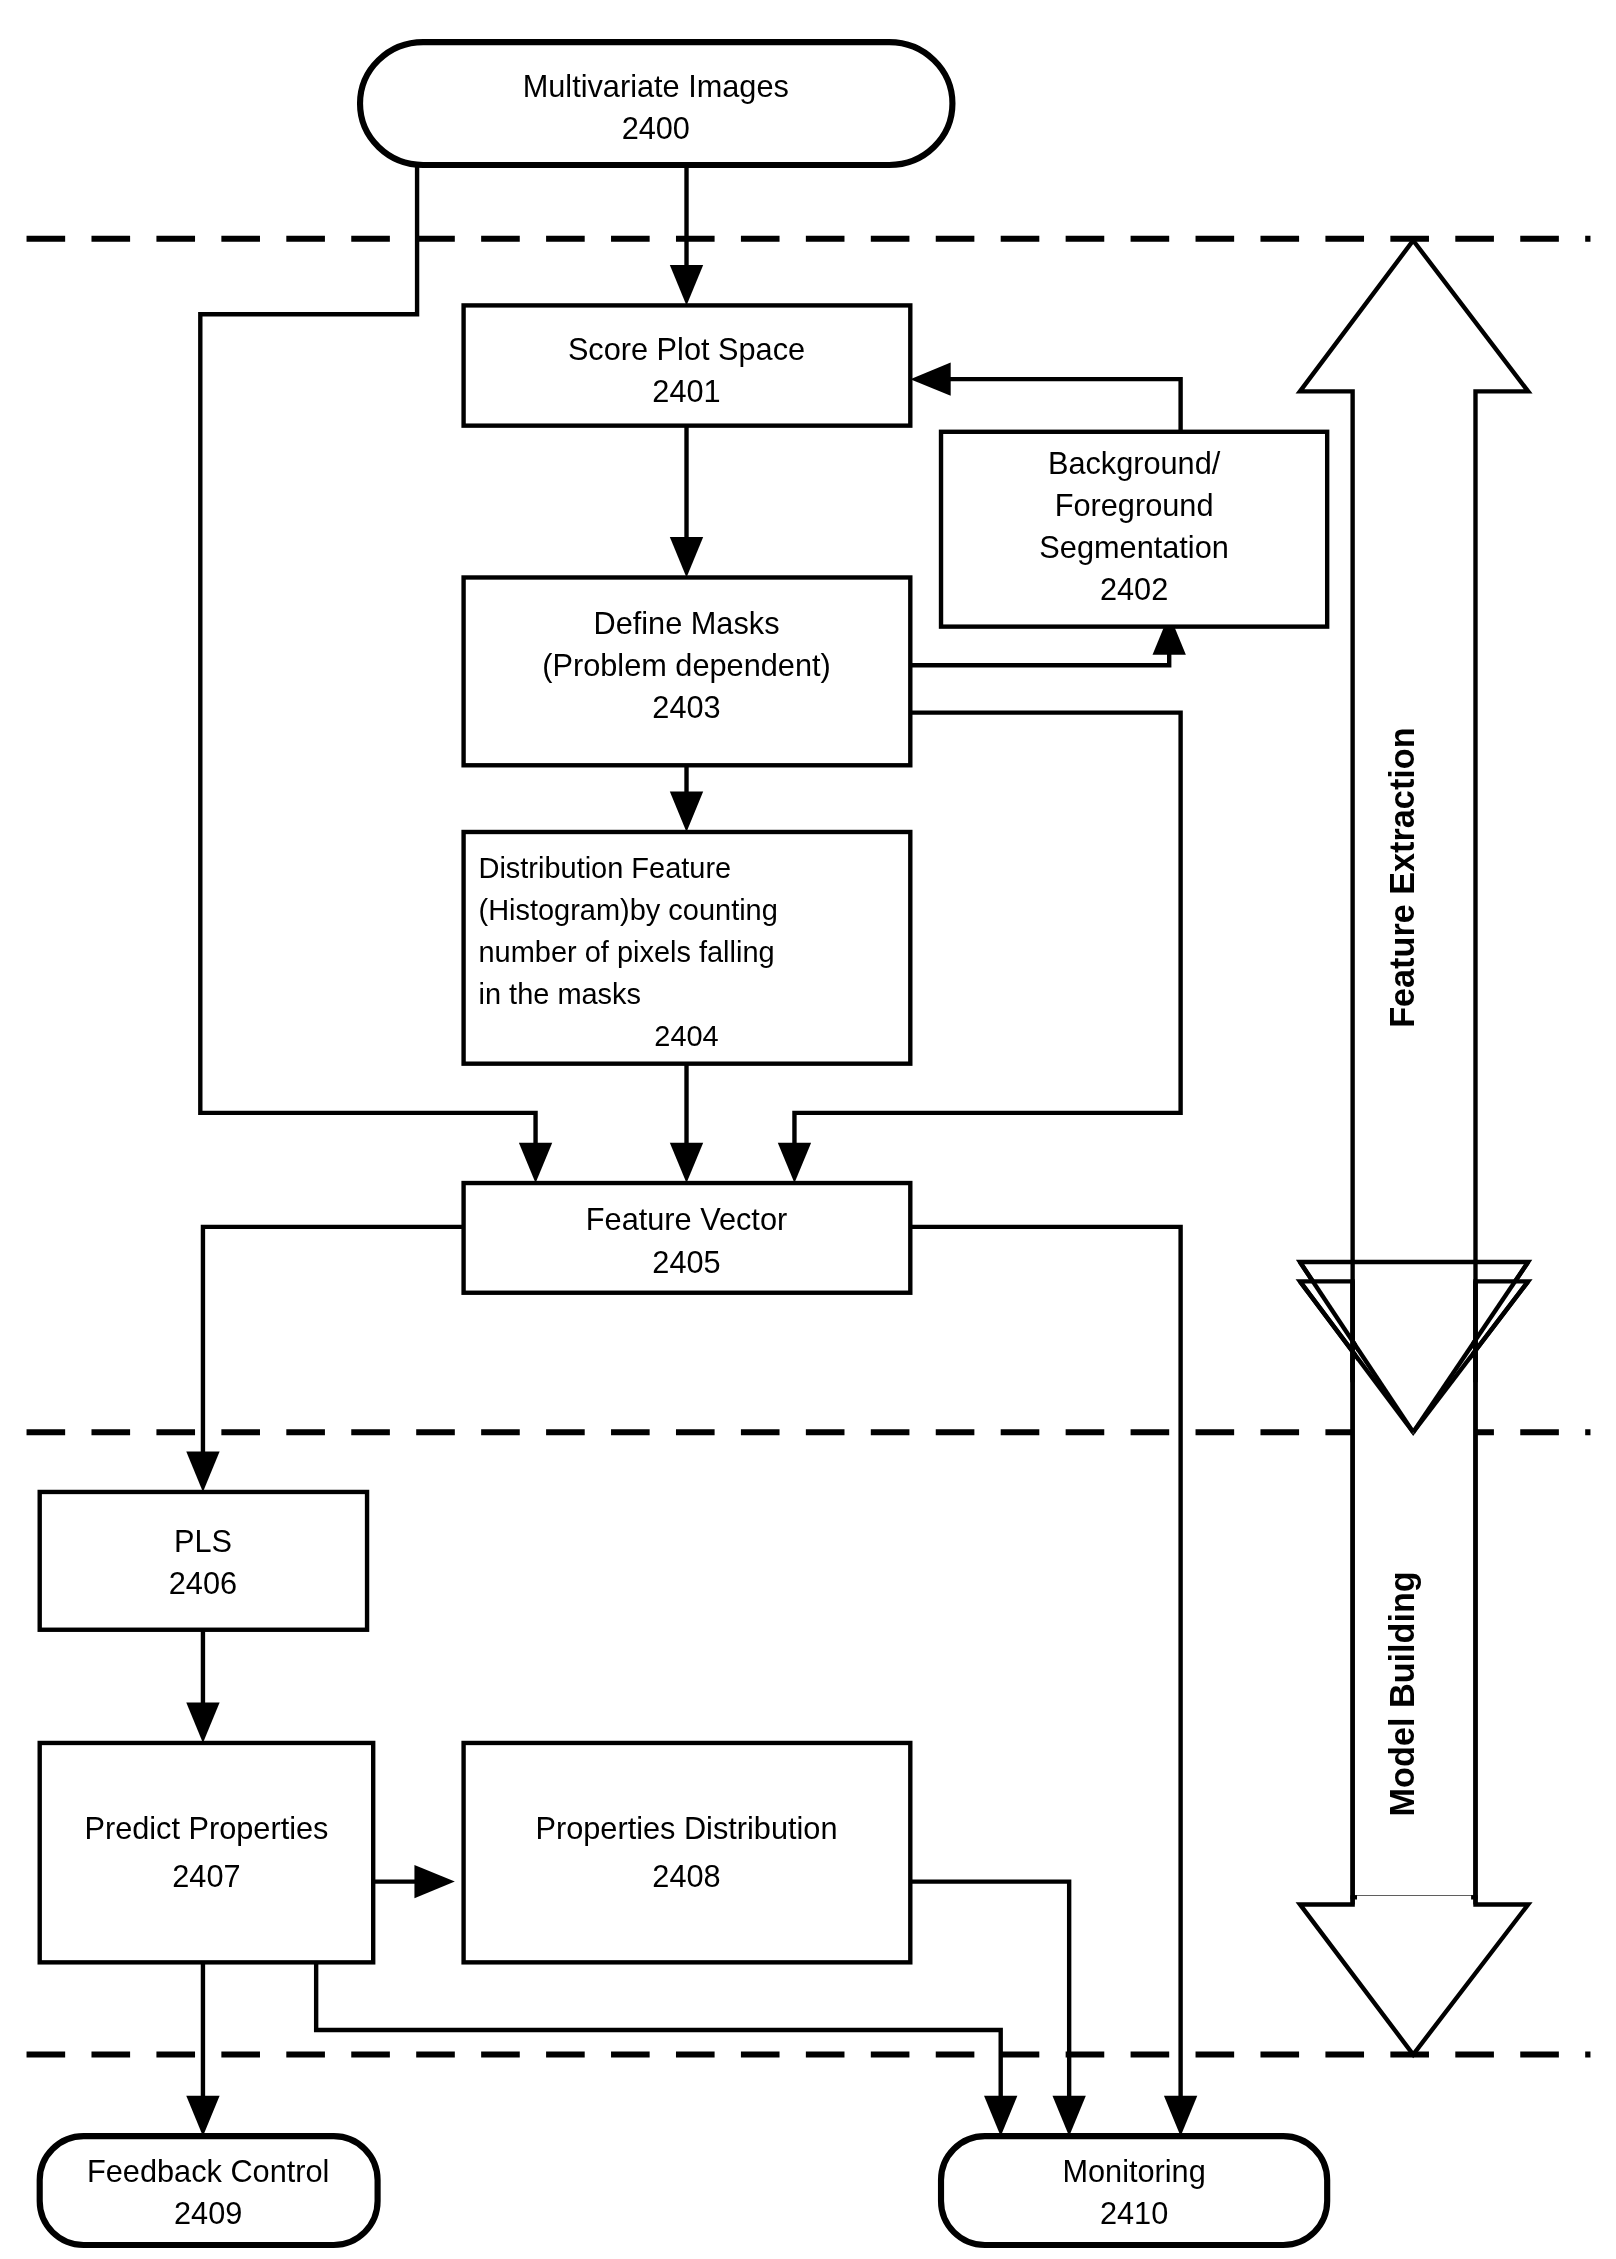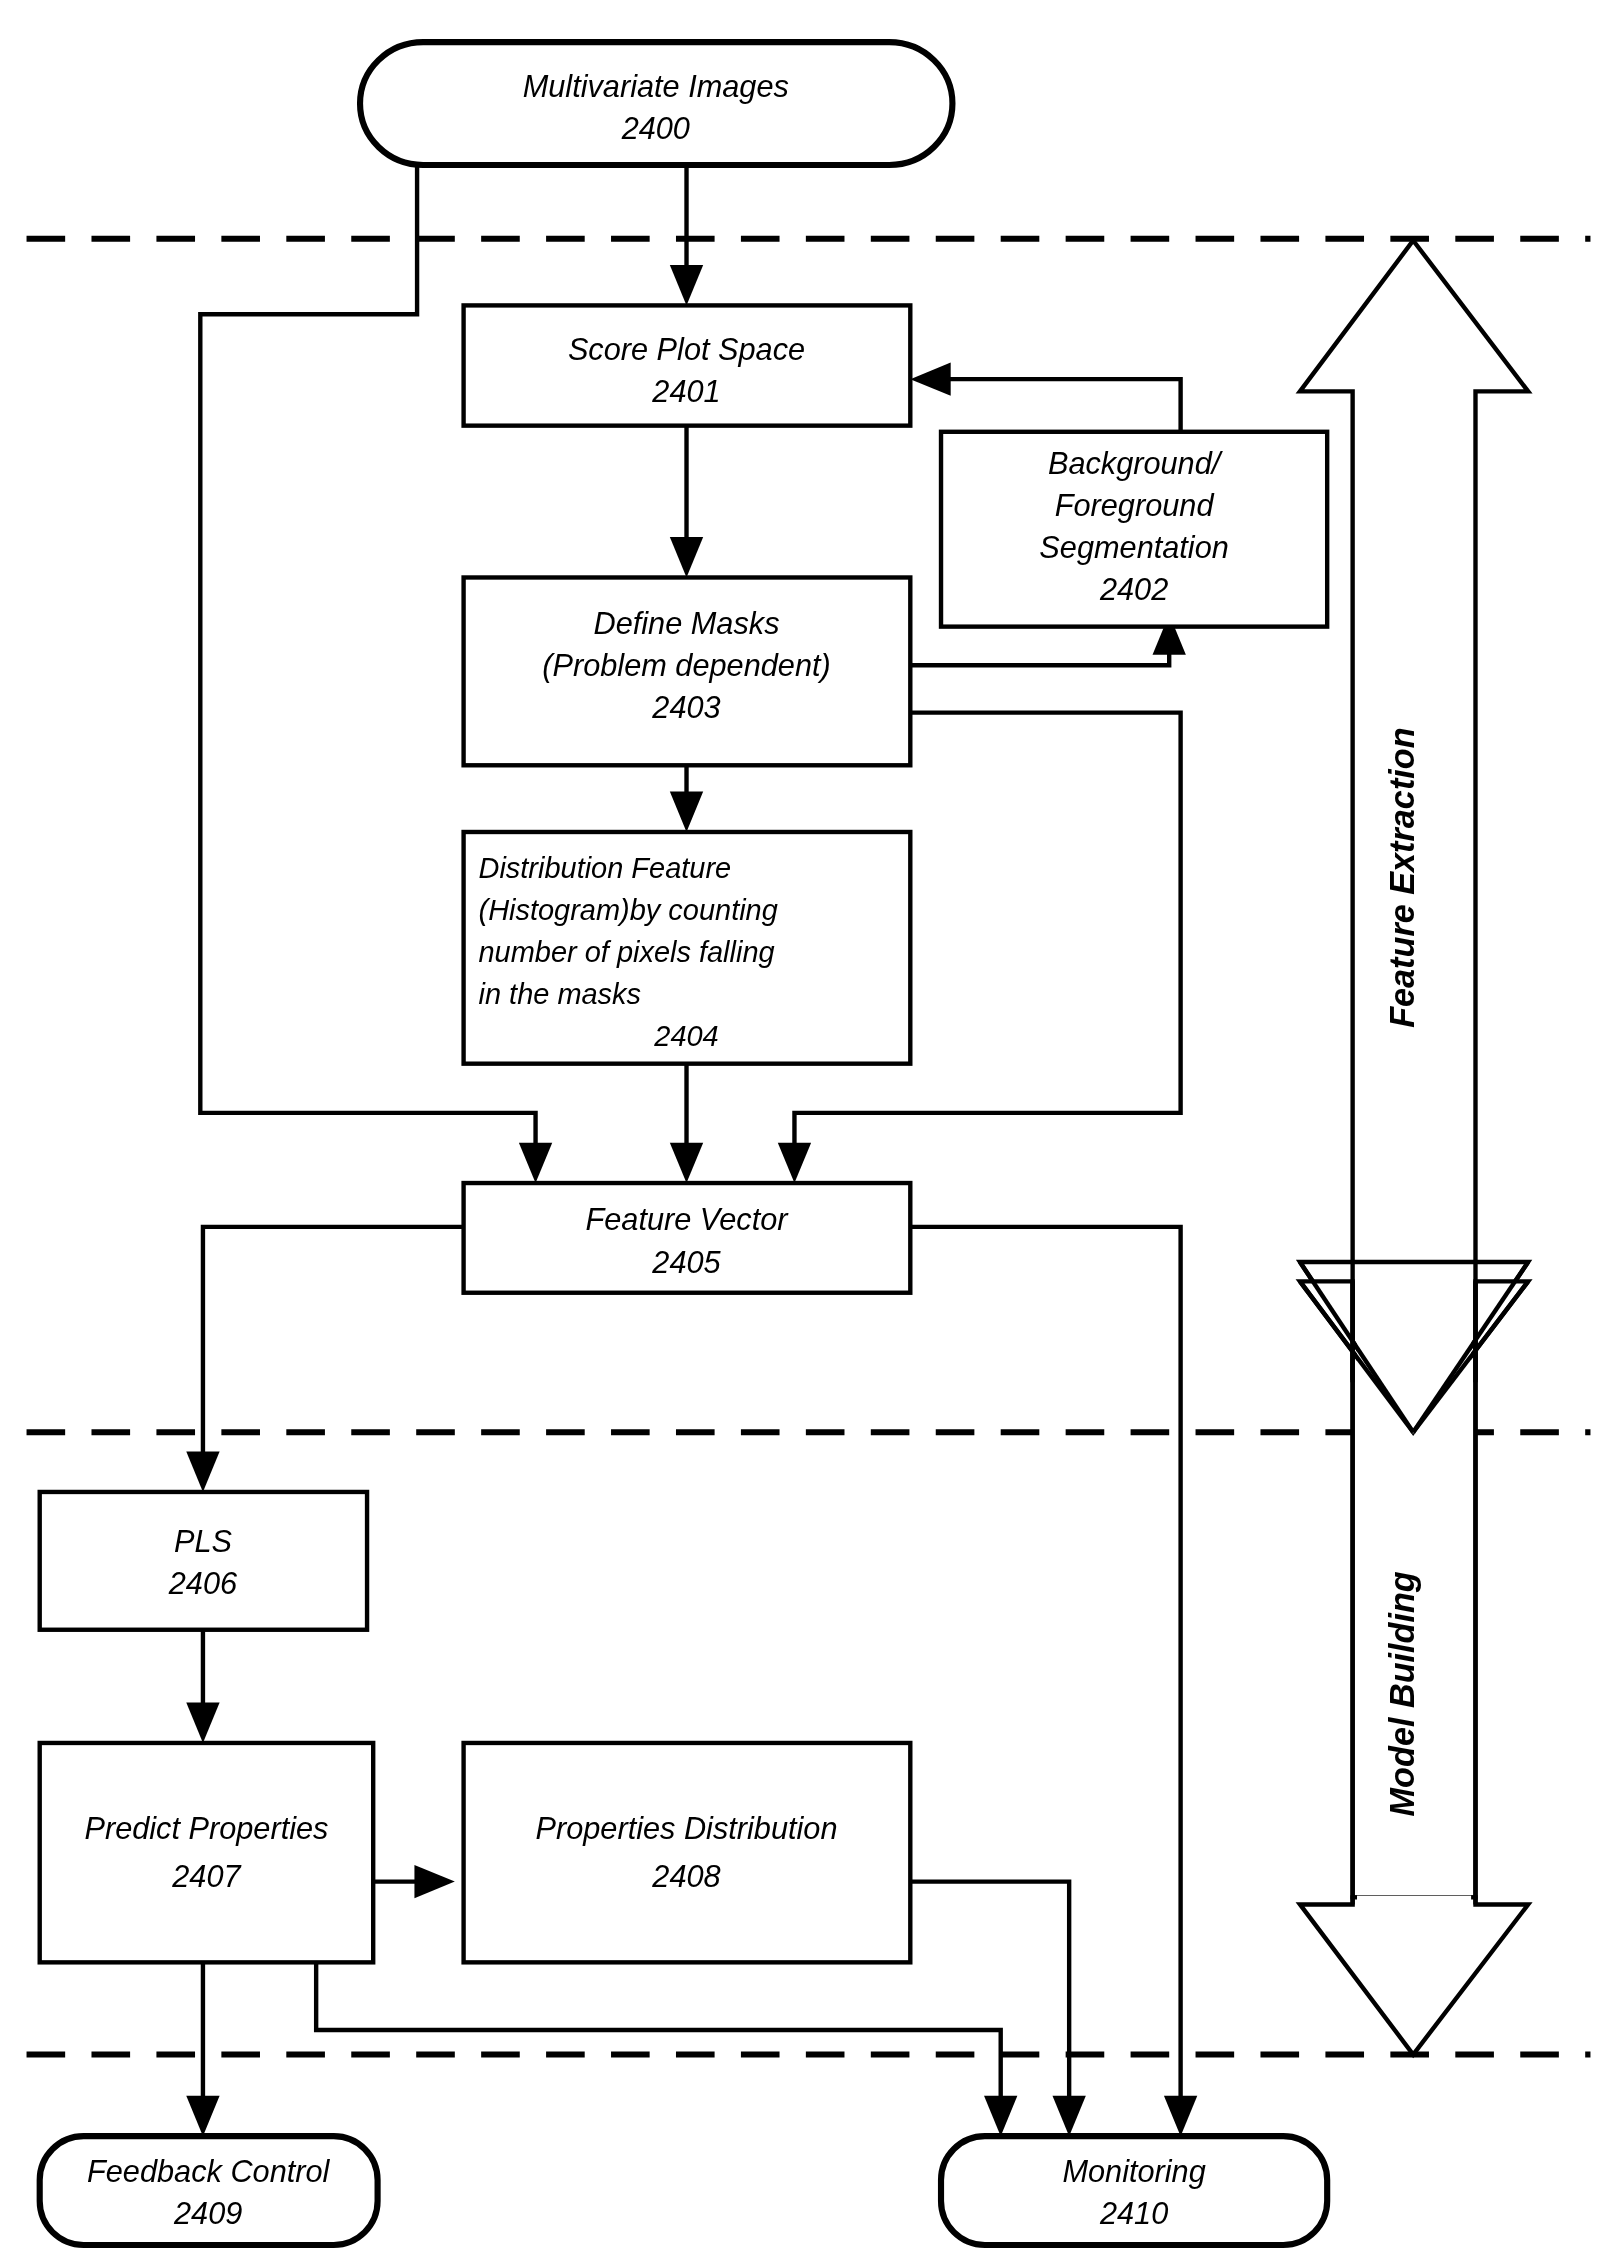--- a/index.html
+++ b/index.html
@@ -11,21 +11,20 @@
     width: 1617px;
     height: 2259px;
     font-family: "Liberation Sans", sans-serif;
     overflow: hidden;
   }
   #diagram-root {
     position: relative;
     width: 1293px;
     height: 2259px;
     background: #ffffff;
-    font-style: italic;
   }
   svg#flow {
     display: block;
     width: 1617px;
     height: 2259px;
   }
   .node-rect {
     fill: #ffffff;
     stroke: #000000;
     stroke-width: 5;

